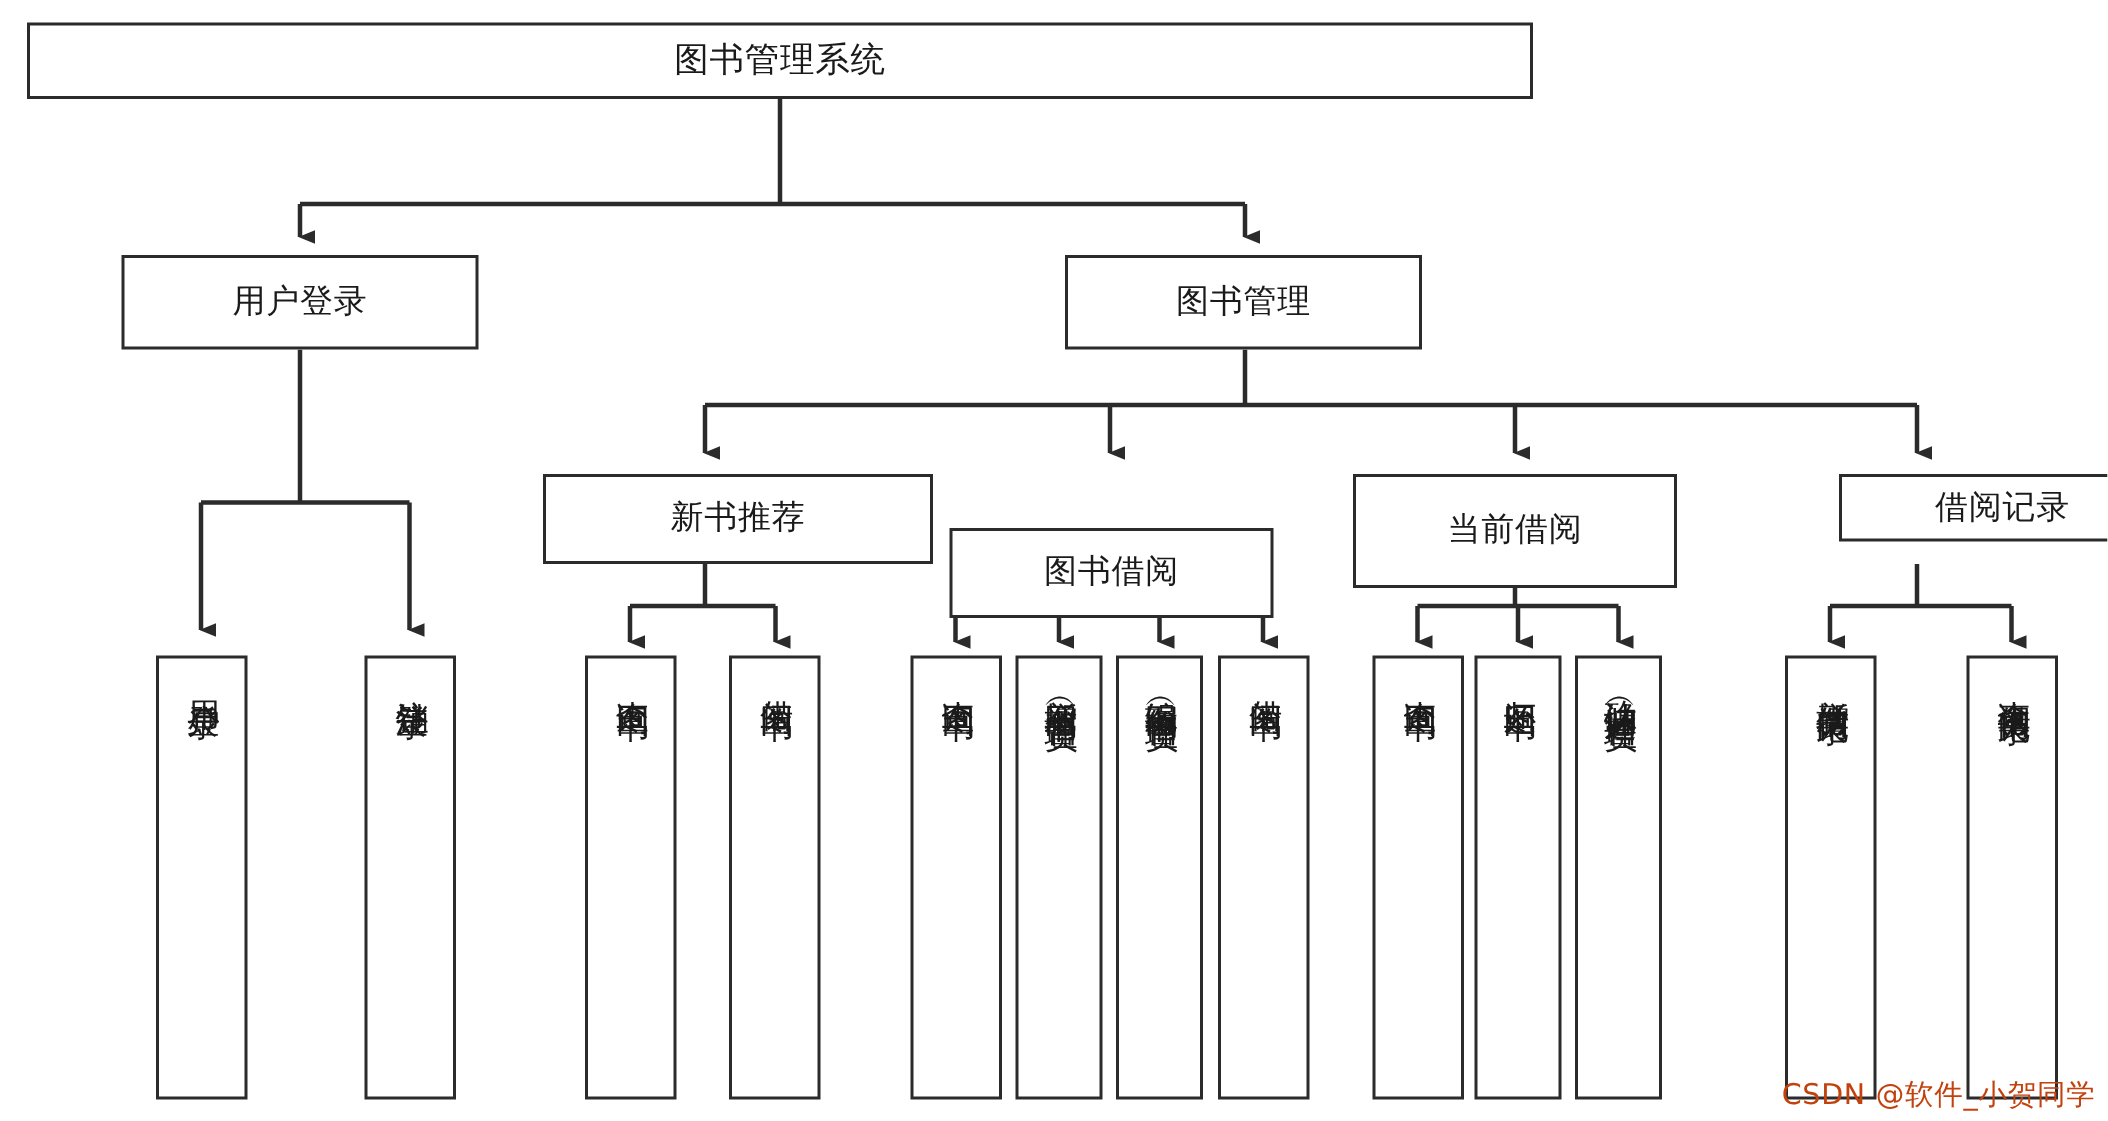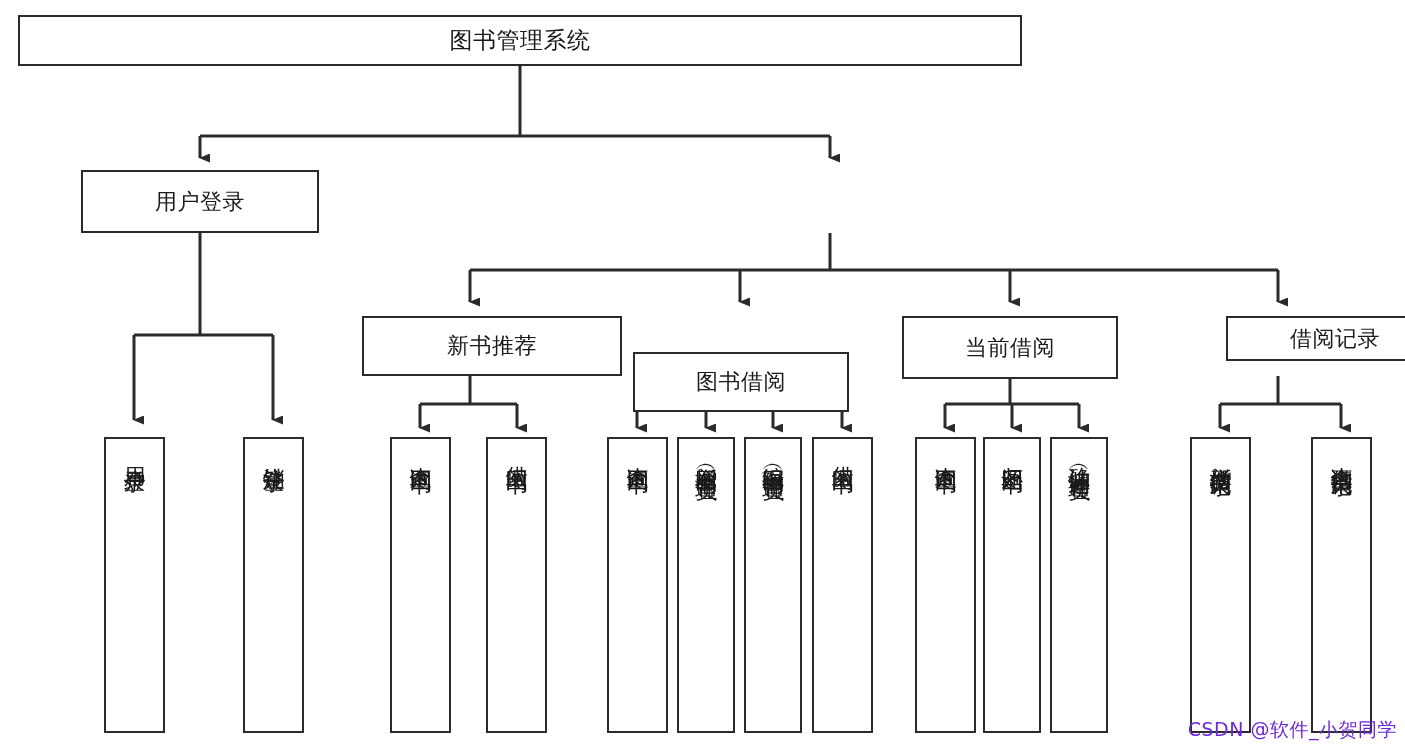--- a/index.html
+++ b/index.html
@@ -55,21 +55,21 @@
     font-size: 22px;
     line-height: 1.30;
     letter-spacing: 2px;
     white-space: nowrap;
   }
   .watermark {
     position: absolute;
     right: 8px;
     bottom: 4px;
     font-size: 19px;
-    color: #6d28d9;
+    color: #c2410c;
     letter-spacing: 0.5px;
     white-space: nowrap;
   }
 </style>
 </head>
 <body>
 
 <div id="canvas">
 
   <svg class="edges" viewBox="0 0 1405 747">
@@ -122,28 +122,31 @@
     </g>
   </svg>
 
   <div class="node root" style="left:18px; top:15px; width:1004px; height:51px;">
     <span class="label">图书管理系统</span>
   </div>
 
   <div class="node level1" style="left:81px; top:170px; width:238px; height:63px;">
     <span class="label">用户登录</span>
   </div>
+  <div class="node level1" style="left:710px; top:170px; width:238px; height:63px;">
+    <span class="label">图书管理</span>
+  </div>
 
   <div class="node level2" style="left:362px; top:316px; width:260px; height:60px;">
     <span class="label">新书推荐</span>
   </div>
   <div class="node level2" style="left:633px; top:316px; width:216px; height:60px;margin-top:36px;">
     <span class="label">图书借阅</span>
   </div>
-  <div class="node level2" style="left:902px; top:316px; width:216px; height:63px;">
+  <div class="node level2" style="left:902px; top:316px; width:216px; height:76px;">
     <span class="label">当前借阅</span>
   </div>
   <div class="node level2" style="left:1226px; top:316px; width:218px; height:45px;">
     <span class="label">借阅记录</span>
   </div>
 
   <div class="node leaf" style="left:104px; top:437px; width:61px; height:296px;">
     <span class="label">用户登录</span>
   </div>
   <div class="node leaf" style="left:243px; top:437px; width:61px; height:296px;">

